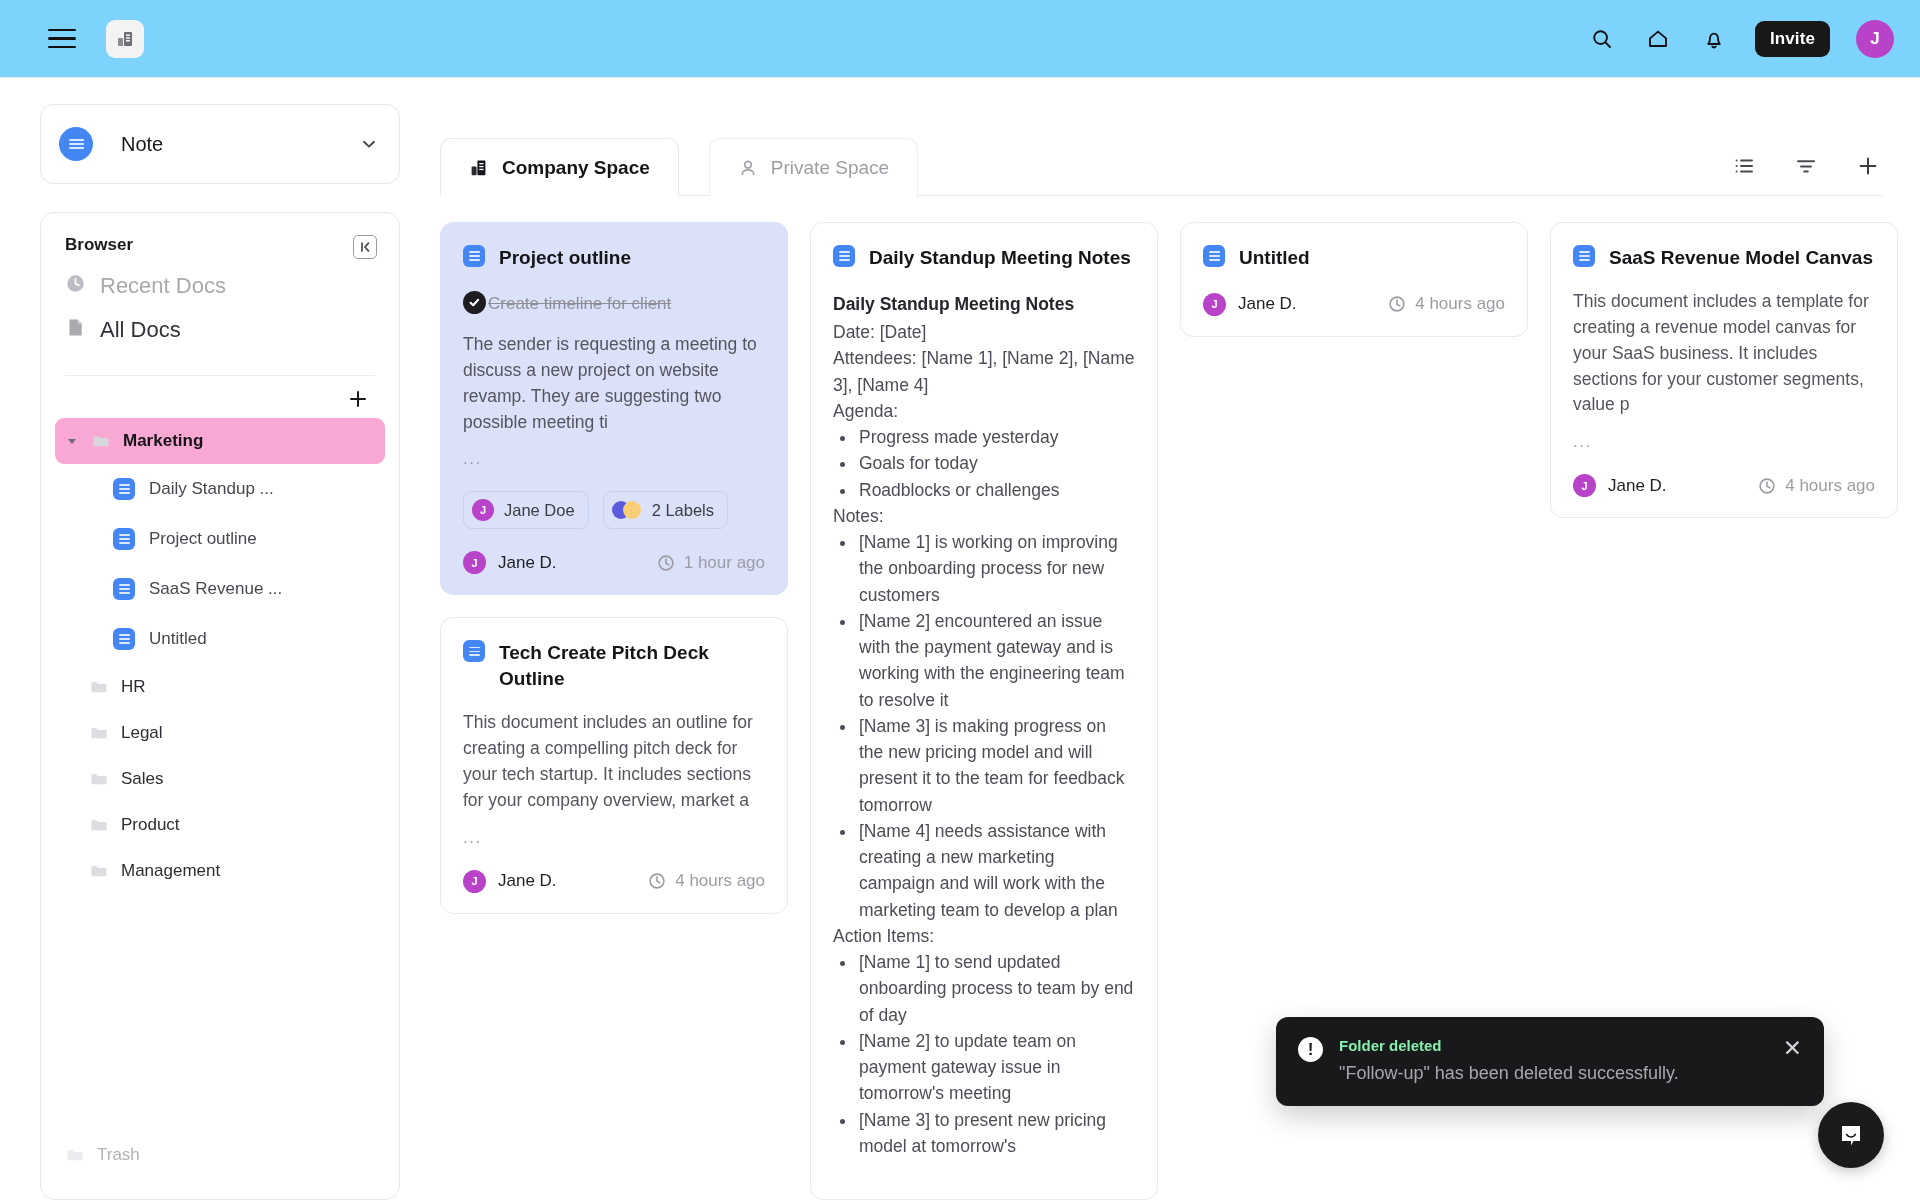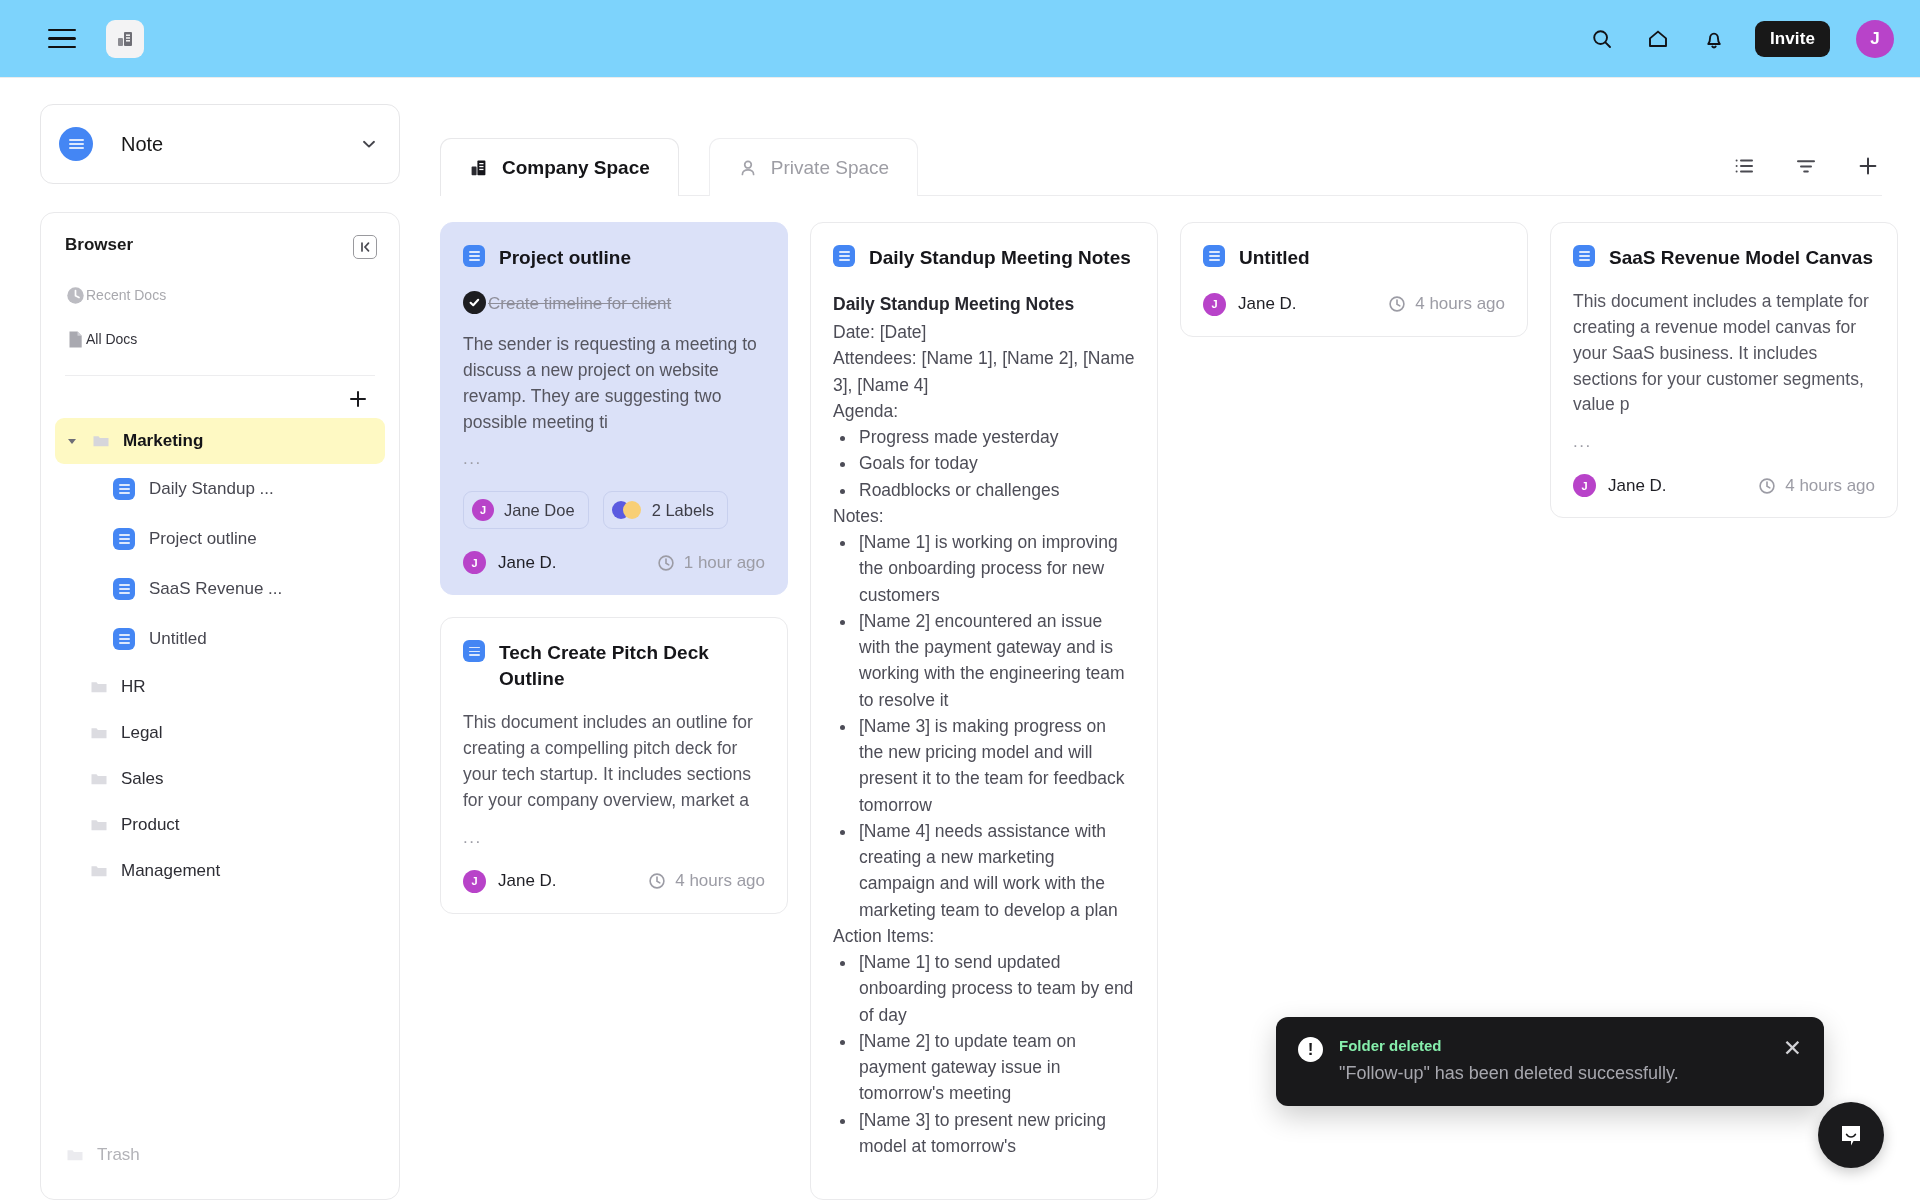--- a/index.html
+++ b/index.html
@@ -72,39 +72,39 @@
   }
   .browser-head { display: flex; padding: 0 22px 0 24px; }
   .browser-title { font-size: 17px; font-weight: 700; color: #1b1b1b; }
   .collapse-btn {
     margin-left: auto; width: 24px; height: 24px; border: 1.6px solid #9a9a9e;
     border-radius: 5px; display: flex; align-items: center; justify-content: center; cursor: pointer;
   }
 
   .nav-list { padding: 14px 14px 0 14px; }
   .nav-item {
-    display: flex; align-items: center; 
+    display: flex; gap: 14px;
     height: 44px; padding: 0 10px; border-radius: 8px; cursor: pointer;
-    font-size: 14px;
+    font-size: 22px;
   }
   .nav-item.muted { color: #a9a9ae; }
   .nav-item.normal { color: #32323a; }
 
   .divider { height: 1px; background: #ededef; margin: 14px 24px 0 24px; }
 
   .add-row { display: flex; justify-content: flex-end; padding: 10px 28px 4px 0; }
   .plus-btn { width: 26px; height: 26px; cursor: pointer; display:flex; align-items:center; justify-content:center; }
 
   .tree { padding: 2px 14px 0 14px; flex: 1; overflow: hidden; }
   .tree-folder {
     display: flex; align-items: center; gap: 12px; height: 46px;
     padding: 0 10px; border-radius: 9px; cursor: pointer;
     font-size: 17px; color: #2d2d34;
   }
-  .tree-folder.active { background: #fef9c3; font-weight: 700; color: #141418; }
+  .tree-folder.active { background: #f9a8d4; font-weight: 700; color: #141418; }
   .caret { width: 14px; display: flex; align-items: center; justify-content: center; }
   .tree-doc {
     display: flex; align-items: center; gap: 14px; height: 50px;
     padding: 0 10px 0 58px; border-radius: 8px; cursor: pointer;
     font-size: 17px; color: #474750;
   }
   .doc-badge {
     width: 22px; height: 22px; border-radius: 6px; background: #4486f4;
     display: flex; flex-direction: column; align-items: center; justify-content: center; flex: 0 0 22px;
   }

